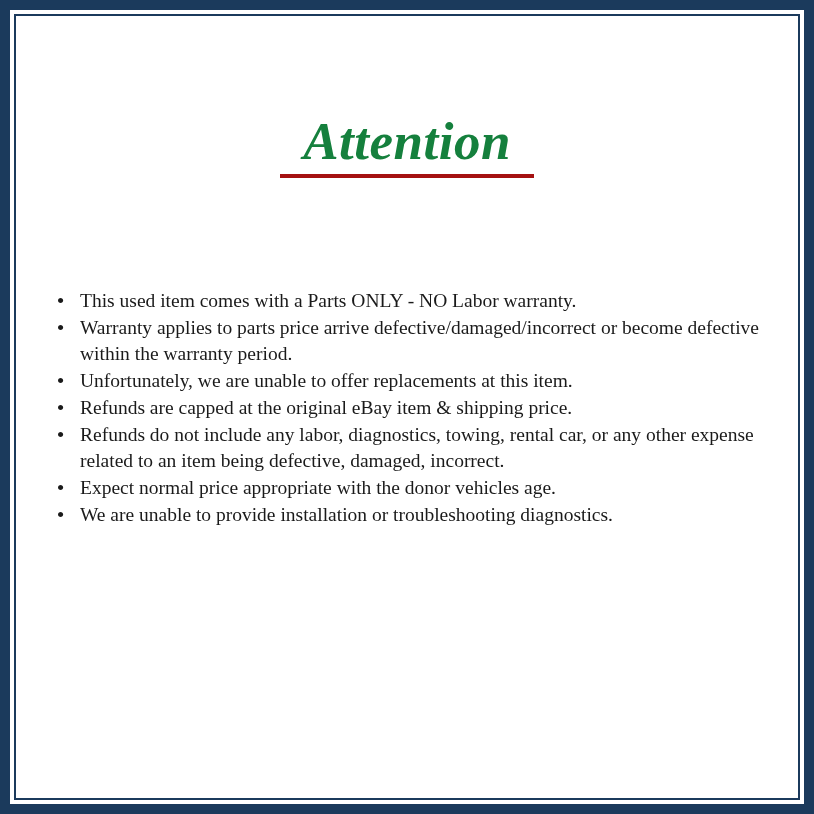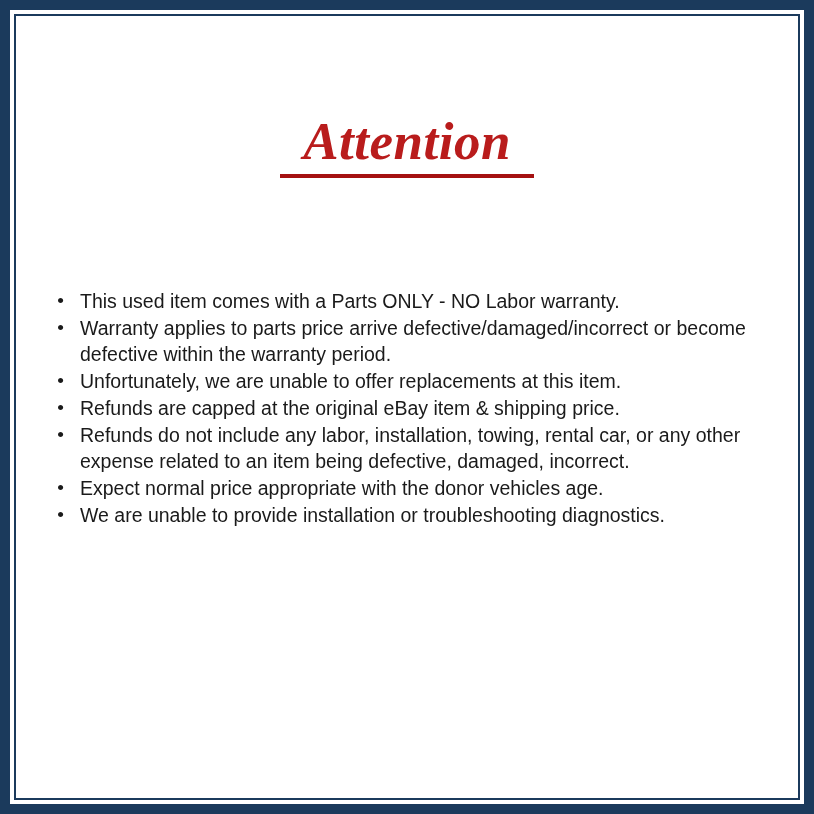--- a/index.html
+++ b/index.html
@@ -47,21 +47,21 @@
     left: 16px;
     top: 16px;
     right: 16px;
     bottom: 16px;
     box-sizing: border-box;
     background: #ffffff;
     overflow: hidden;
   }
   .title {
     text-align: center;
-    color: #b91c1c;
+    color: #15803d;
     font-family: "Liberation Serif", serif;
     font-weight: bold;
     font-style: italic;
     font-size: 53px;
     letter-spacing: 0.5px;
     margin: 0;
     padding-top: 98px;
     line-height: 1.05;
     display: block;
   }
@@ -94,20 +94,21 @@
     text-align: right;
     padding-right: 16px;
     font-size: 19px;
     line-height: 1.37;
     color: #1a1a1a;
   }
   .item-text {
     flex: 1 1 auto;
     padding-right: 22px;
     max-width: 712px;
+    font-family: Liberation Serif, serif;
   }
 </style>
 </head>
 <body>
 
 <div class="page">
   <div class="frame-outer"></div>
   <div class="frame-inner"></div>
 
   <div class="content">
@@ -126,21 +127,21 @@
       <li class="list-item">
         <span class="bullet">•</span>
         <span class="item-text">Unfortunately, we are unable to offer replacements at this item.</span>
       </li>
       <li class="list-item">
         <span class="bullet">•</span>
         <span class="item-text">Refunds are capped at the original eBay item &amp; shipping price.</span>
       </li>
       <li class="list-item">
         <span class="bullet">•</span>
-        <span class="item-text">Refunds do not include any labor, installation, towing, rental car, or any other expense related to an item being defective, damaged, incorrect.</span>
+        <span class="item-text">Refunds do not include any labor, diagnostics, towing, rental car, or any other expense related to an item being defective, damaged, incorrect.</span>
       </li>
       <li class="list-item">
         <span class="bullet">•</span>
         <span class="item-text">Expect normal price appropriate with the donor vehicles age.</span>
       </li>
       <li class="list-item">
         <span class="bullet">•</span>
         <span class="item-text">We are unable to provide installation or troubleshooting diagnostics.</span>
       </li>
     </ul>

